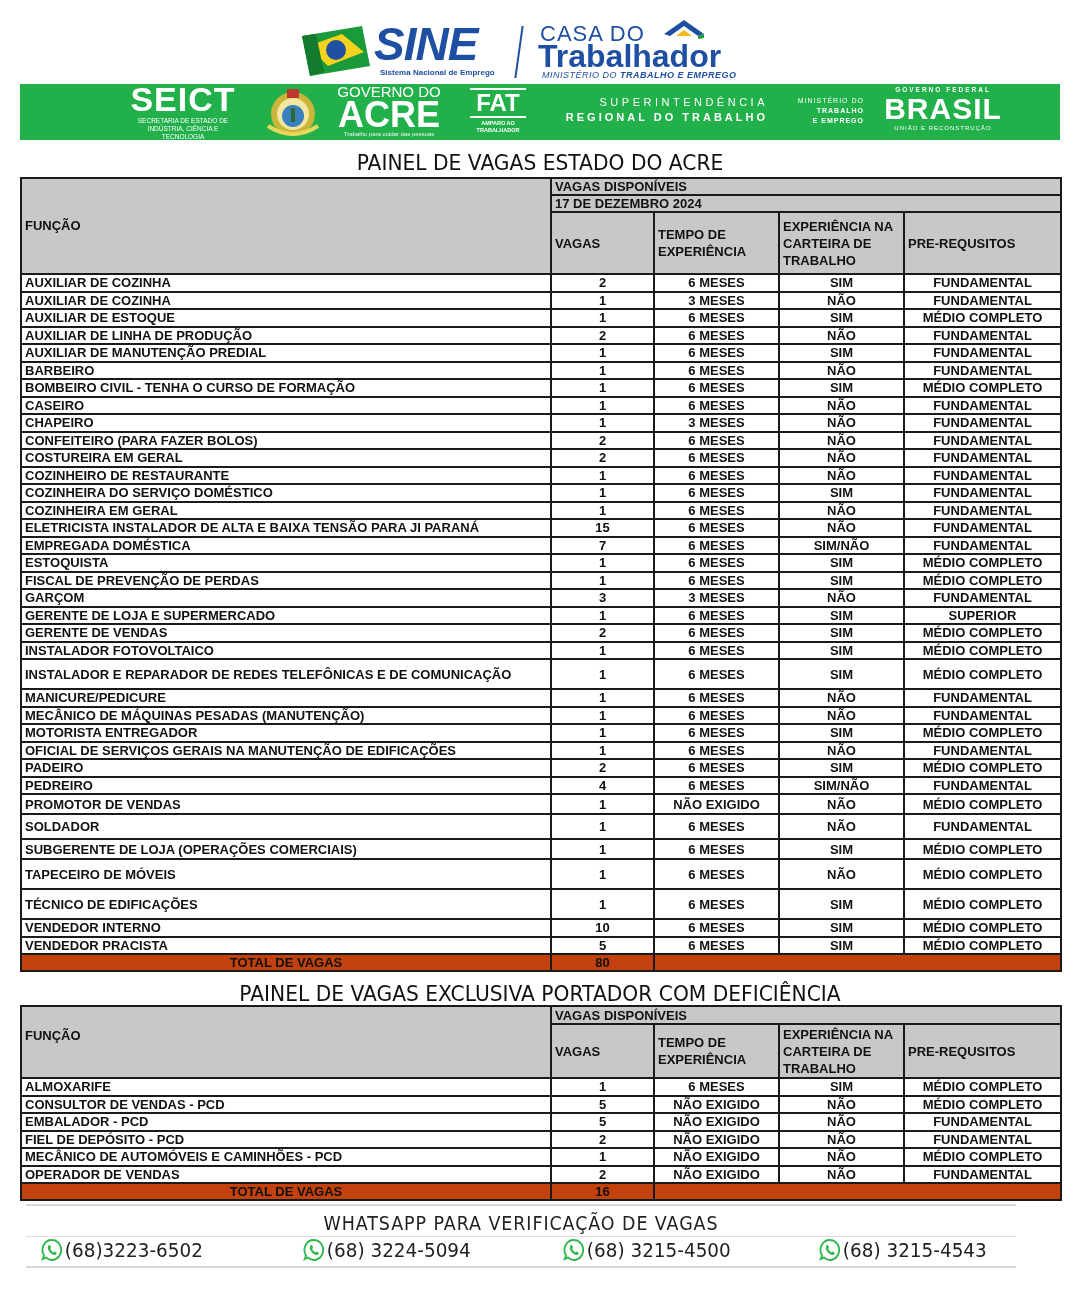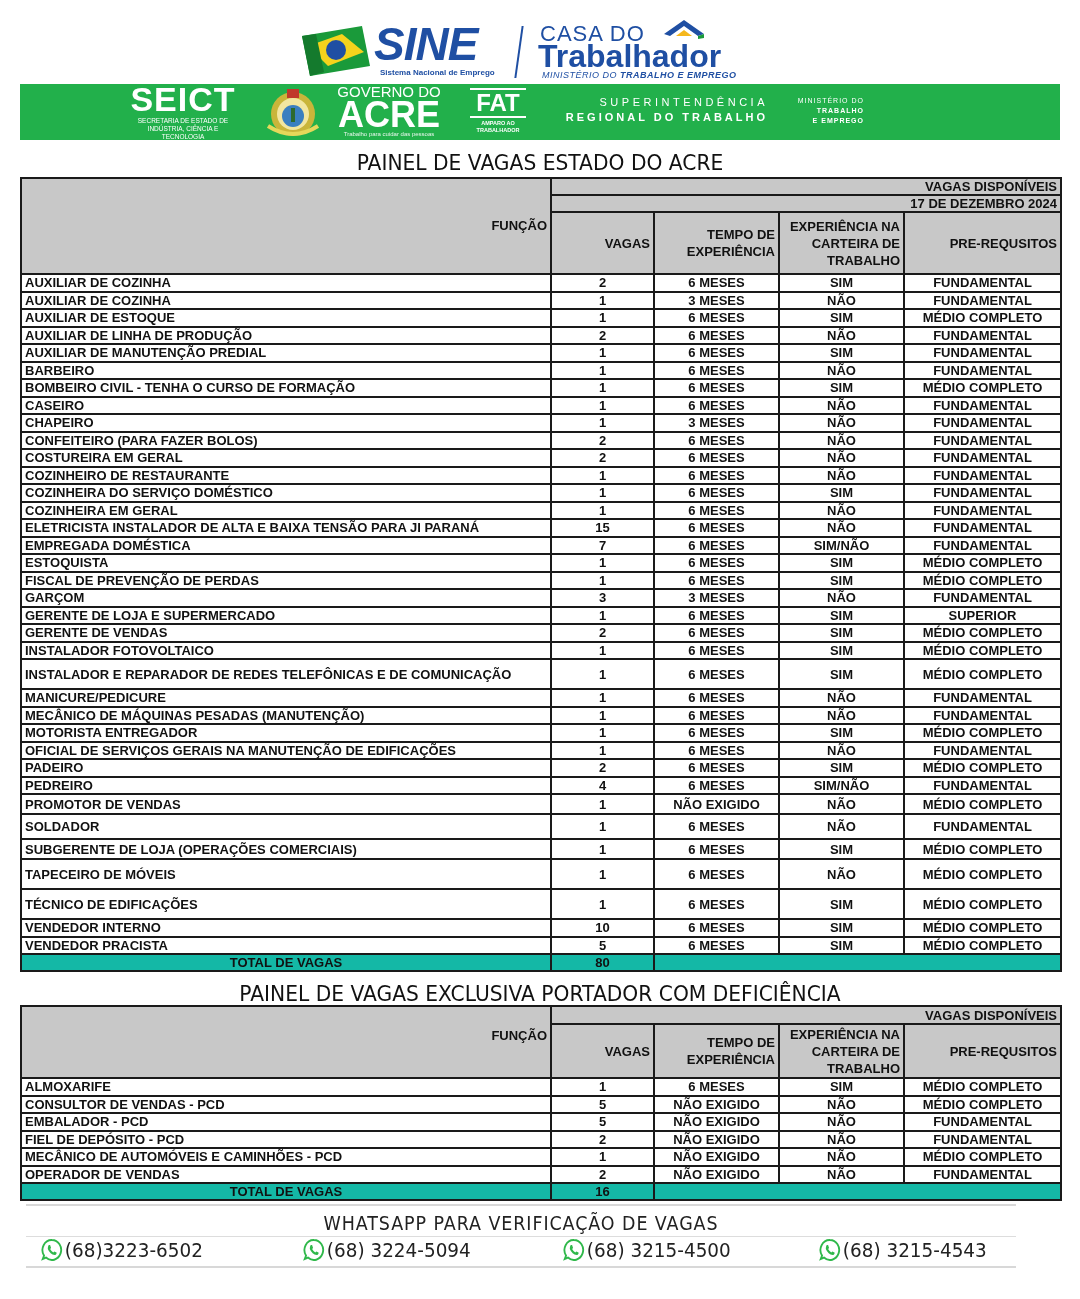--- a/index.html
+++ b/index.html
@@ -42,24 +42,24 @@
   .brasil-sub { font-size: 6px; letter-spacing: 1px; }
 
   
   .panel-title { position: absolute; left: 20px; width: 1040px; text-align: center; font-family: "DejaVu Sans", sans-serif; font-size: 22px; font-weight: 400; transform: scaleX(0.92); letter-spacing: 0px; color: #111; }
   .panel-title.t1 { top: 150px; }
   .panel-title.t2 { top: 981px; }
 
   
   table.jobs { position: absolute; left: 20px; width: 1040px; border-collapse: collapse; table-layout: fixed; }
   table.jobs td, table.jobs th { border: 2px solid #1a1a1a; font-weight: 700; font-size: 13px; padding: 0 3px; line-height: 13px; white-space: nowrap; overflow: hidden; }
-  table.jobs th { background: #c8c8c8; text-align: right; font-size: 13px; }
+  table.jobs th { background: #c8c8c8; text-align: left; font-size: 13px; }
   table.jobs td.c { text-align: center; }
   table.jobs td.l { text-align: left; }
-  table.jobs tr.total td { background: #14b8a6; }
+  table.jobs tr.total td { background: #c2410c; }
   .t-main { top: 177px; }
   .t-pcd { top: 1005px; }
   col.c1 { width: 530px; } col.c2 { width: 103px; } col.c3 { width: 125px; } col.c4 { width: 125px; } col.c5 { width: 157px; }
   .hdr-multi { line-height: 17px !important; white-space: normal !important; }
 
   
   .footer { position: absolute; left: 26px; top: 1204px; width: 990px; height: 62px; border-top: 2px solid #d8d8d8; }
   .footer-title { position: absolute; top: 6px; left: 0; width: 990px; text-align: center; font-family: "DejaVu Sans", sans-serif; font-size: 19px; letter-spacing: 1px; transform: scaleX(0.92); color: #222; }
   .footer-line { position: absolute; left: 0; top: 30px; width: 990px; height: 1px; background: #ddd; }
   .phones { position: absolute; left: 14px; top: 31px; width: 990px; height: 28px; }
@@ -113,20 +113,25 @@
     <div class="fat-sub">AMPARO AO TRABALHADOR</div>
   </div>
   <div class="superint">
     <div class="superint-1">SUPERINTENDÊNCIA</div>
     <div class="superint-2">REGIONAL DO TRABALHO</div>
   </div>
   <div class="mte">
     <div>MINISTÉRIO DO</div>
     <div><b>TRABALHO</b></div>
     <div><b>E EMPREGO</b></div>
+  </div>
+  <div class="brasil">
+    <div class="brasil-top">GOVERNO FEDERAL</div>
+    <div class="brasil-word">BRASIL</div>
+    <div class="brasil-sub">UNIÃO E RECONSTRUÇÃO</div>
   </div>
 </div>
 
 <div class="panel-title t1">PAINEL DE VAGAS ESTADO DO ACRE</div>
 
 <table class="jobs t-main">
   <colgroup>
       <col class="c1">
       <col class="c2">
       <col class="c3">

